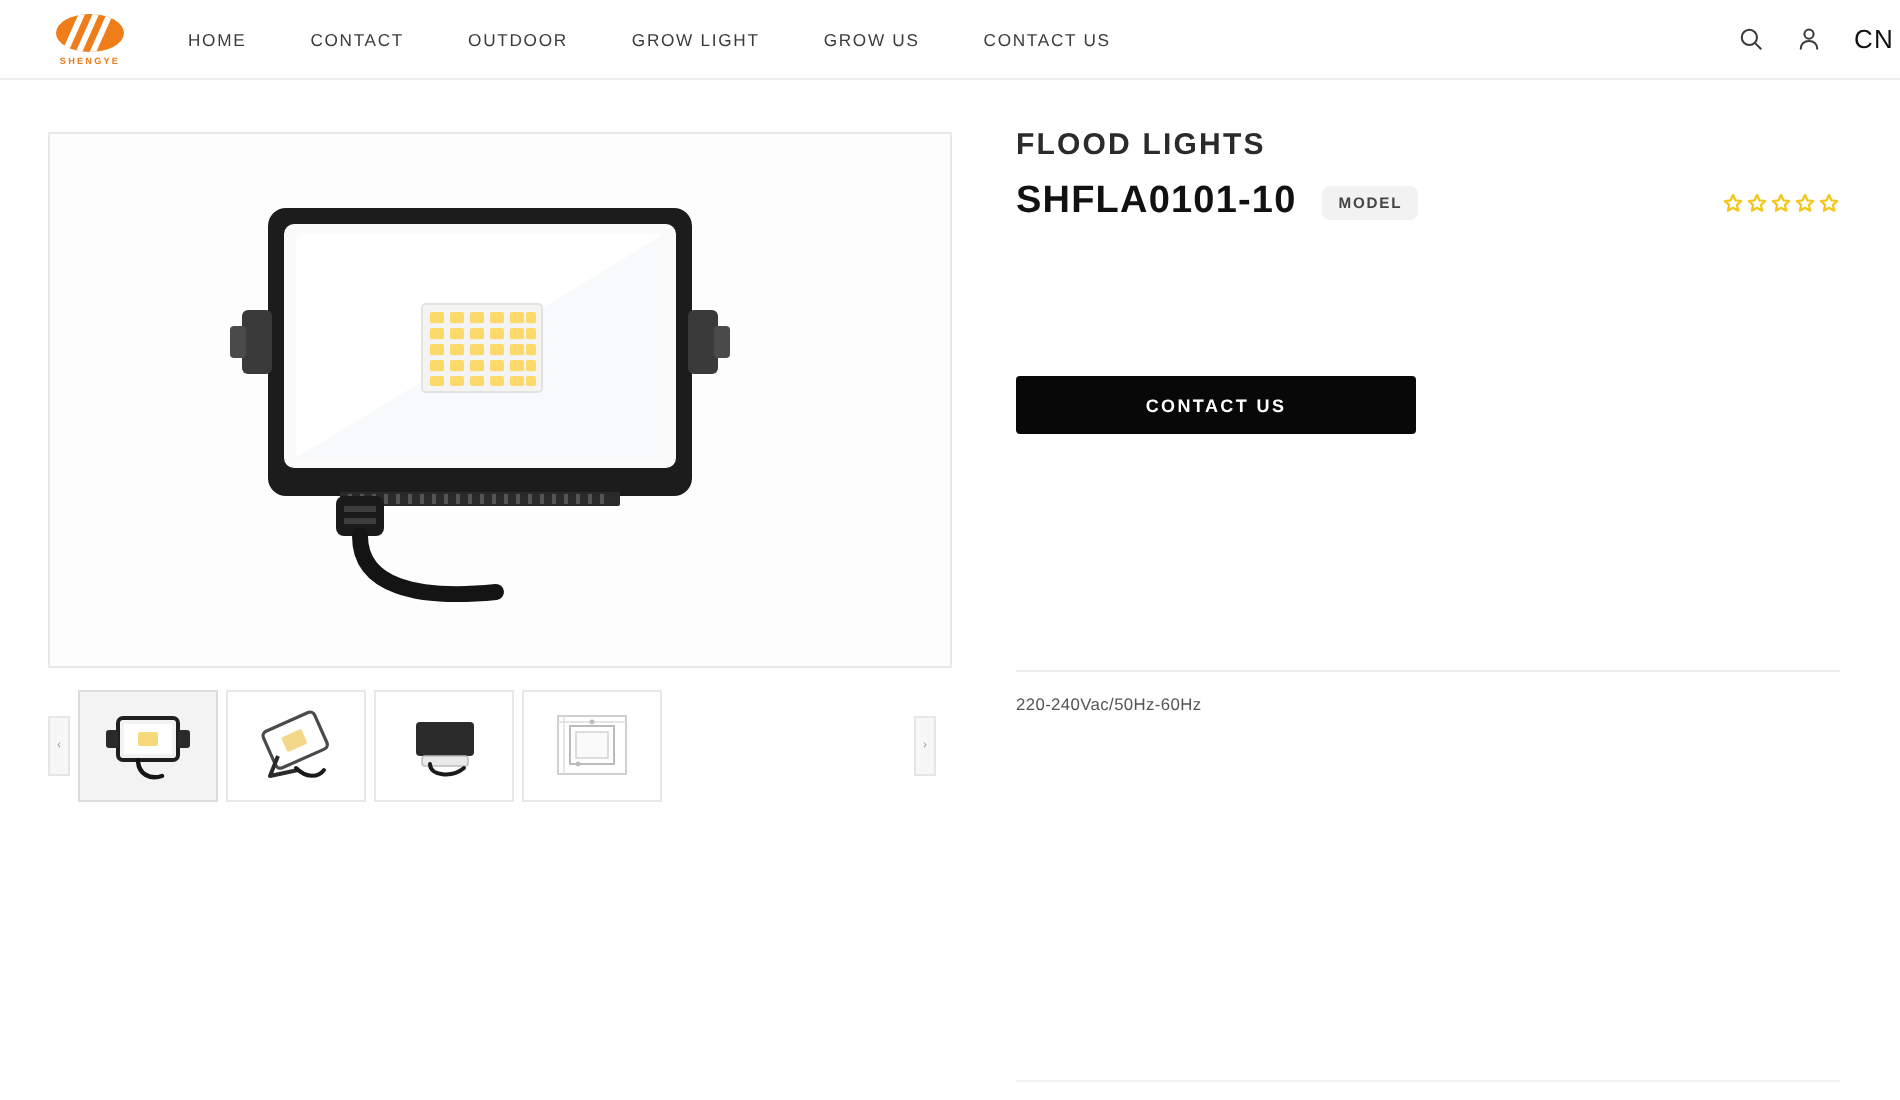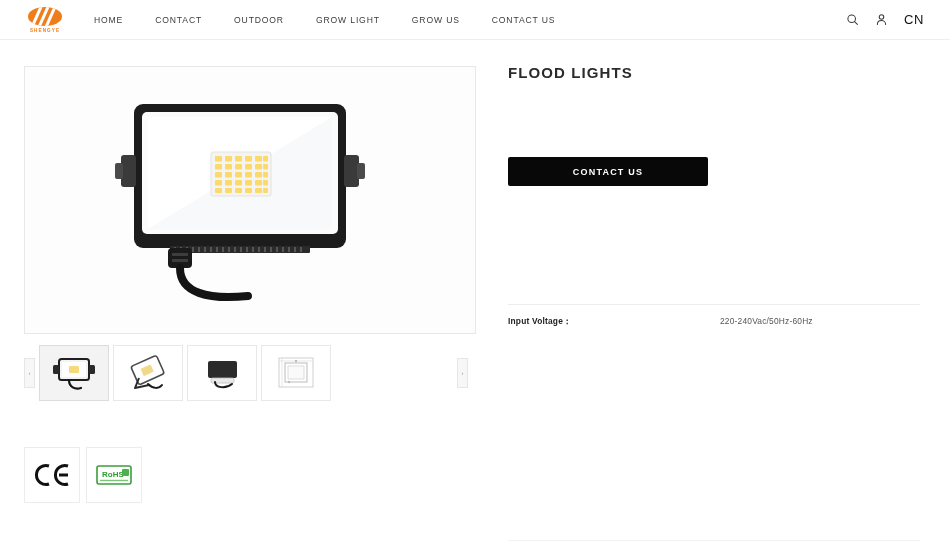--- a/index.html
+++ b/index.html
@@ -9,21 +9,21 @@
     font-family: "Liberation Sans", sans-serif;
     color: #1a1a1a;
     overflow: hidden;
   }
 
   
   .header {
     height: 40px;
     display: flex;
     align-items: center;
-    padding: 0 26px 0 22px;
+    padding: 0 3px 0 22px;
     border-bottom: 1px solid #eeeeee;
     position: relative;
   }
   .logo-wrap { width: 46px; display:flex; flex-direction:column; align-items:center; }
   .logo-mark {
     width: 34px; height: 19px;
     background: #ef7d1a;
     border-radius: 50%;
     position: relative;
     overflow: hidden;
@@ -372,48 +372,52 @@
             <circle cx="29" cy="10" r="1.2" fill="#bbb"></circle>
             <circle cx="22" cy="31" r="1.2" fill="#bbb"></circle>
           </svg>
         </div>
 
       </div>
 
       <div class="arrow-btn arrow-right">›</div>
     </div>
 
-    <div class="cert-row">
-      <div class="cert">
-        <svg width="40" height="26" viewBox="0 0 40 26">
-          <path d="M17 4 A 9.5 9.5 0 1 0 17 22" fill="none" stroke="#111" stroke-width="3"></path>
-          <path d="M36 4 A 9.5 9.5 0 1 0 36 22" fill="none" stroke="#111" stroke-width="3"></path>
-          <line x1="27" y1="13" x2="36" y2="13" stroke="#111" stroke-width="3"></line>
+  </div>
+
+  <div class="right-col">
+
+    <div class="category">FLOOD LIGHTS</div>
+
+    <div class="title-row">
+      <div class="title">SHFLA0101-10</div>
+      <div class="model-badge">MODEL</div>
+
+      <div class="stars">
+        <svg width="11" height="11" viewBox="0 0 24 24" fill="none" stroke="#f5c518" stroke-width="2.4">
+          <path d="M12 3.2l2.7 5.9 6.3.7-4.7 4.3 1.3 6.3-5.6-3.2-5.6 3.2 1.3-6.3L3 9.8l6.3-.7z" stroke-linejoin="round"></path>
         </svg>
-      </div>
-      <div class="cert">
-        <svg width="40" height="26" viewBox="0 0 40 26">
-          <rect x="3" y="4" width="34" height="18" rx="2" fill="#ffffff" stroke="#3aa03a" stroke-width="1.6"></rect>
-          <text x="8" y="15" font-family="'Liberation Sans', sans-serif" font-size="8" font-weight="700" fill="#2f9e2f">RoHS</text>
-          <rect x="28" y="7" width="7" height="7" rx="1" fill="#4db24d"></rect>
-          <line x1="6" y1="18.5" x2="34" y2="18.5" stroke="#7cc67c" stroke-width="1.4"></line>
+        <svg width="11" height="11" viewBox="0 0 24 24" fill="none" stroke="#f5c518" stroke-width="2.4">
+          <path d="M12 3.2l2.7 5.9 6.3.7-4.7 4.3 1.3 6.3-5.6-3.2-5.6 3.2 1.3-6.3L3 9.8l6.3-.7z" stroke-linejoin="round"></path>
+        </svg>
+        <svg width="11" height="11" viewBox="0 0 24 24" fill="none" stroke="#f5c518" stroke-width="2.4">
+          <path d="M12 3.2l2.7 5.9 6.3.7-4.7 4.3 1.3 6.3-5.6-3.2-5.6 3.2 1.3-6.3L3 9.8l6.3-.7z" stroke-linejoin="round"></path>
+        </svg>
+        <svg width="11" height="11" viewBox="0 0 24 24" fill="none" stroke="#f5c518" stroke-width="2.4">
+          <path d="M12 3.2l2.7 5.9 6.3.7-4.7 4.3 1.3 6.3-5.6-3.2-5.6 3.2 1.3-6.3L3 9.8l6.3-.7z" stroke-linejoin="round"></path>
+        </svg>
+        <svg width="11" height="11" viewBox="0 0 24 24" fill="none" stroke="#f5c518" stroke-width="2.4">
+          <path d="M12 3.2l2.7 5.9 6.3.7-4.7 4.3 1.3 6.3-5.6-3.2-5.6 3.2 1.3-6.3L3 9.8l6.3-.7z" stroke-linejoin="round"></path>
         </svg>
       </div>
     </div>
-  </div>
-
-  <div class="right-col">
-
-    <div class="category">FLOOD LIGHTS</div>
-
 
 
     <button class="btn btn-contact">CONTACT US</button>
 
     <div class="spec-divider"></div>
     <div class="spec-row">
-      <div class="spec-label">Input Voltage：</div>
       <div class="spec-value">220-240Vac/50Hz-60Hz</div>
     </div>
   </div>
 </div>
 
 <div class="bottom-rule"></div>
 
 </body></html>

